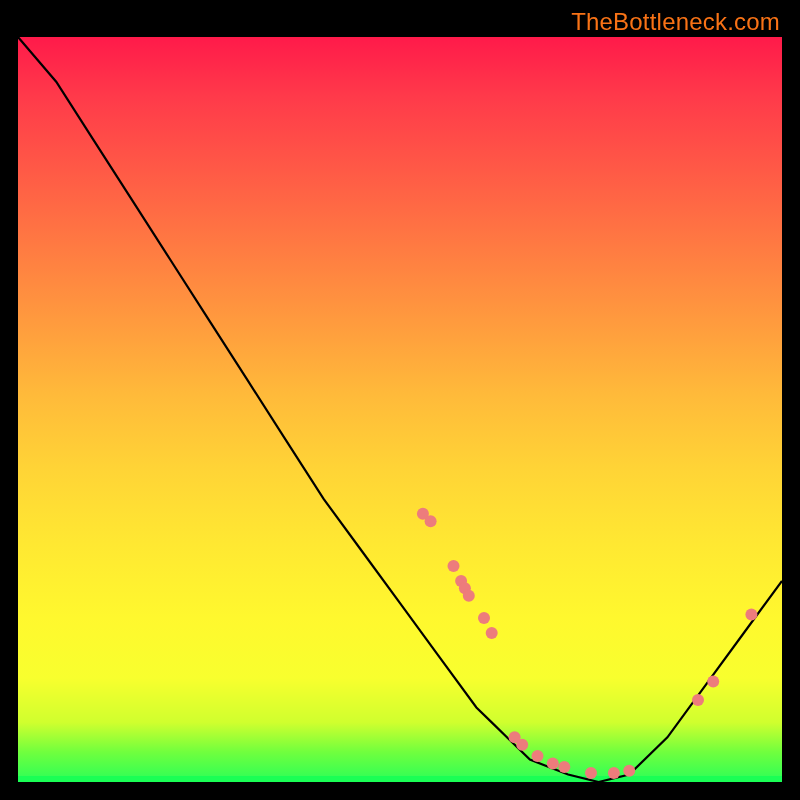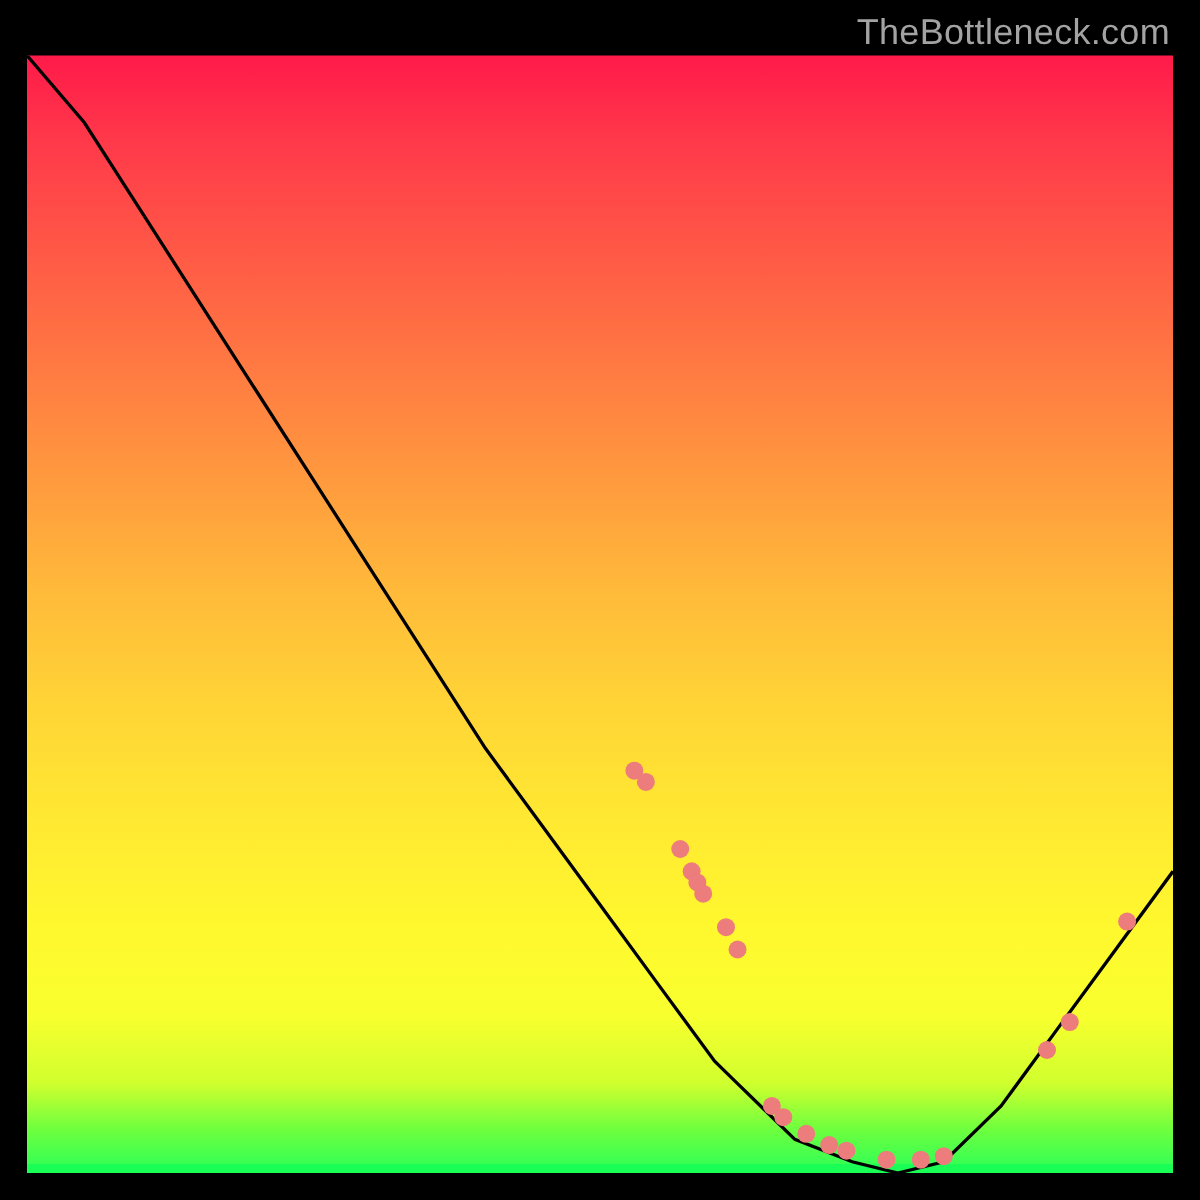--- a/index.html
+++ b/index.html
@@ -29,21 +29,21 @@
       #fff82e 78%,
       #f8ff2e 86%,
       #d0ff2e 92%,
       #70ff3e 96%,
       #2aff58 100%);
   }
   .watermark {
     position: absolute;
     top: 8px;
     right: 20px;
-    color: #a3a3a3;
+    color: #f97316;
     font-size: 24px;
     font-weight: 500;
     letter-spacing: 0.2px;
   }
   svg.curve {
     position: absolute;
     left: 0;
     top: 0;
     width: 764px;
     height: 745px;

